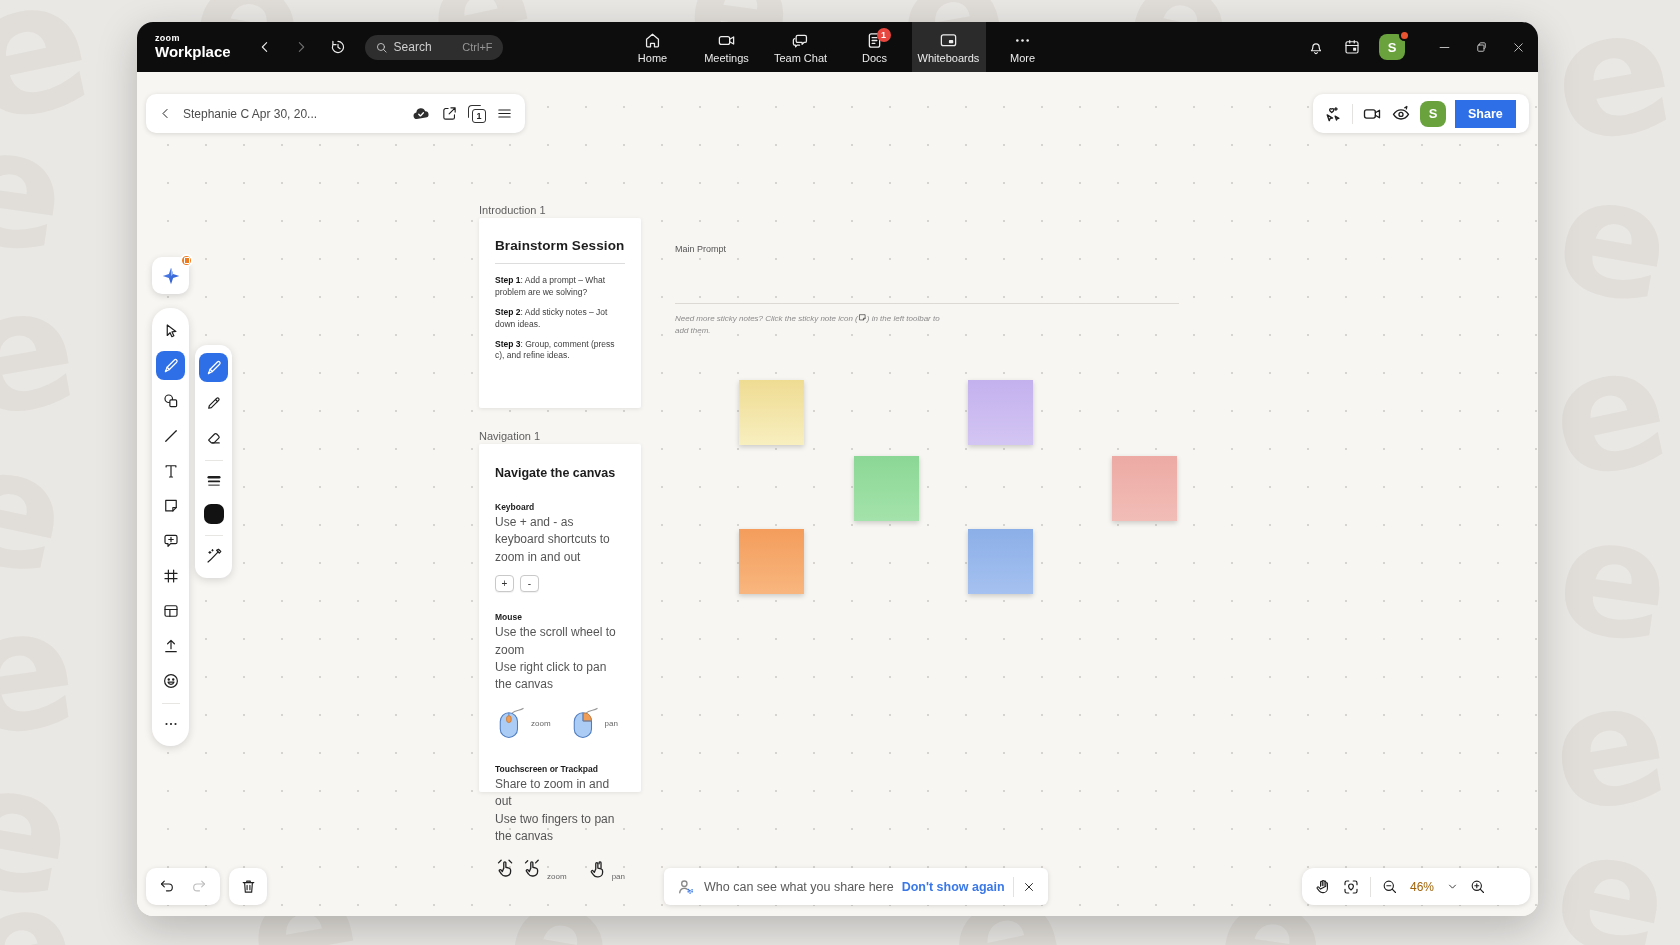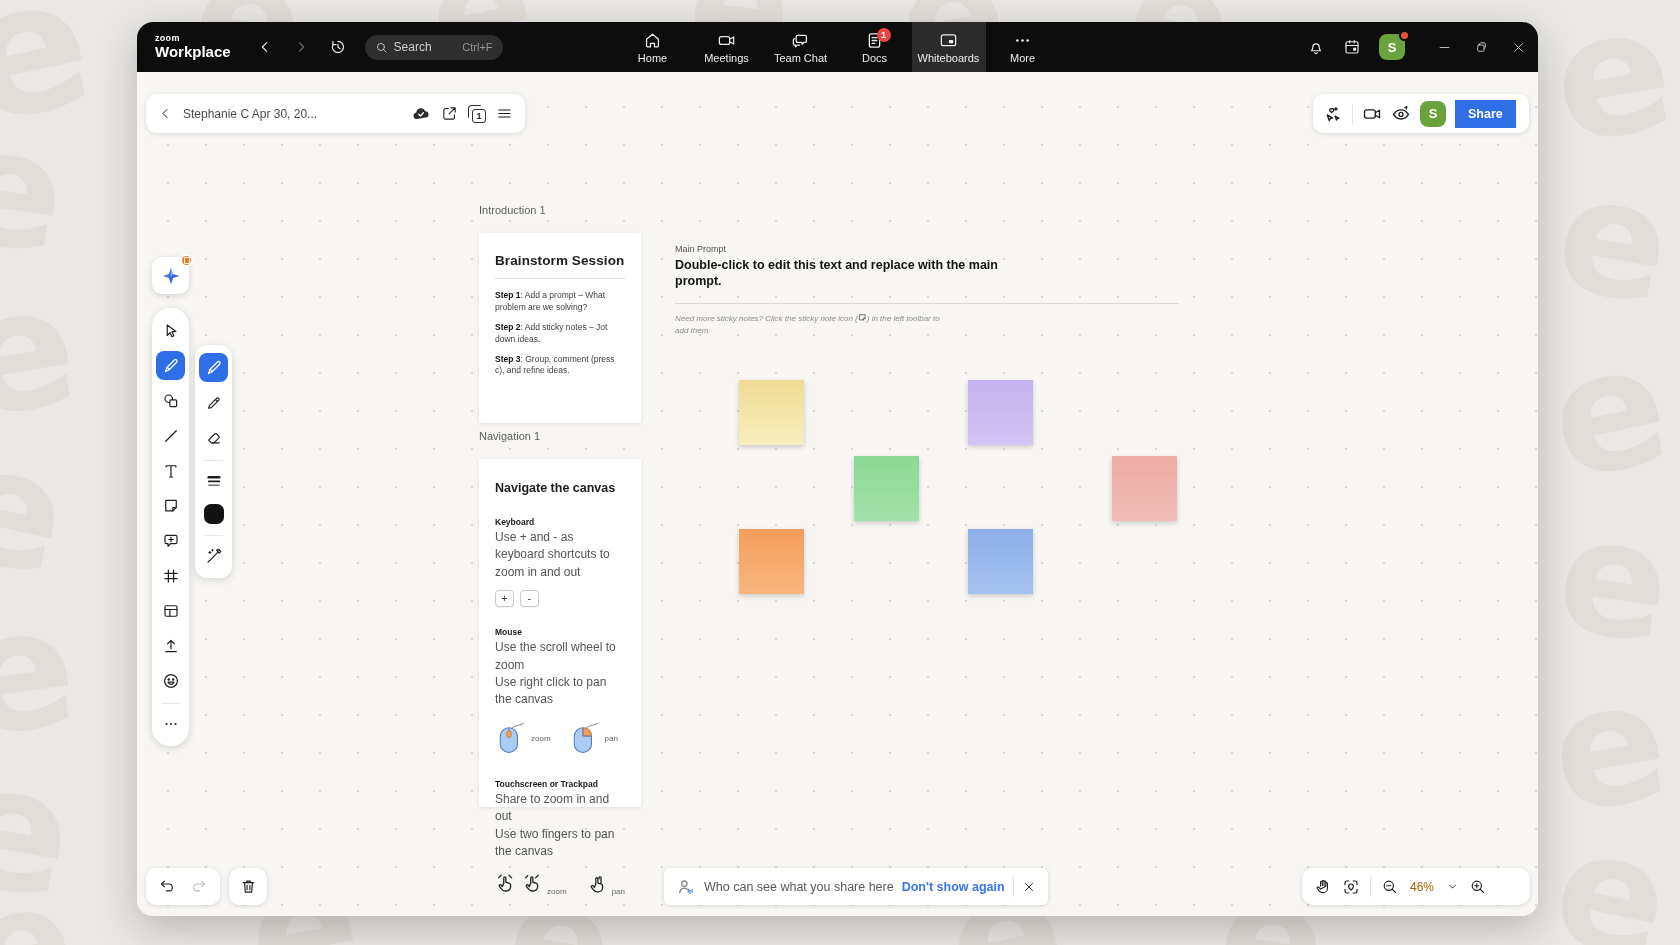--- a/index.html
+++ b/index.html
@@ -58,21 +58,21 @@
   .toolrail { position:absolute; left:15px; top:236px; width:37px; padding:5px 0; background:#fff; border-radius:18px; box-shadow:0 2px 8px rgba(0,0,0,.14); display:flex; flex-direction:column; align-items:center; }
   .tool { width:29px; height:29px; margin:3px 0; border-radius:8px; display:flex; align-items:center; justify-content:center; cursor:pointer; }
   .tool.active { background:#2e6fe8; }
   .tool.active svg { stroke:#fff; }
   .raildiv { width:18px; height:1px; background:#e8e6e3; margin:5px 0 2px; }
   .flyout { position:absolute; left:58px; top:273px; width:37px; padding:5px 0; background:#fff; border-radius:12px; box-shadow:0 2px 8px rgba(0,0,0,.14); display:flex; flex-direction:column; align-items:center; }
   .swatch { width:20px; height:20px; border-radius:7px; background:#121212; margin:6px 0; cursor:pointer; }
 
   
   .framelabel { position:absolute; color:#606060; font-size:11px; }
-  .card { position:absolute; background:#fff; border-radius:2px; box-shadow:0 1px 4px rgba(0,0,0,.09);margin-top:15px; }
+  .card { position:absolute; background:#fff; border-radius:2px; box-shadow:0 1px 4px rgba(0,0,0,.09); }
   .intro-card { left:342px; top:146px; width:162px; height:190px; padding:20px 16px; }
   .intro-card h2 { font-size:13.5px; color:#1d1d1d; letter-spacing:.1px; }
   .intro-card hr { border:none; border-top:1px solid #ddd; margin:10px 0 11px; }
   .step { font-size:8.5px; color:#3d3d3d; line-height:1.4; margin-bottom:8px; }
   .step b { color:#111; }
 
   .prompt-label { position:absolute; left:538px; top:172px; font-size:9px; color:#555; }
   .prompt-text { position:absolute; left:538px; top:185px; width:332px; font-size:12.5px; font-weight:bold; color:#141414; line-height:1.3; }
   .prompt-div { position:absolute; left:538px; top:231px; width:504px; height:1px; background:#dcd8d4; }
   .prompt-hint { position:absolute; left:538px; top:241px; width:268px; font-size:8px; font-style:italic; color:#8b8b8b; line-height:1.5; }
@@ -446,21 +446,20 @@
     <div class="framelabel" style="left:342px; top:132px;">Introduction 1</div>
     <div class="card intro-card">
       <h2>Brainstorm Session</h2>
       <hr>
       <div class="step"><b>Step 1</b><span>: Add a prompt – What problem are we solving?</span></div>
       <div class="step"><b>Step 2</b><span>: Add sticky notes – Jot down ideas.</span></div>
       <div class="step"><b>Step 3</b><span>: Group, comment (press c), and refine ideas.</span></div>
     </div>
 
     <div class="prompt-label">Main Prompt</div>
-    <div class="prompt-text">Double-click to edit this text and replace with the main prompt.</div>
     <div class="prompt-div"></div>
     <div class="prompt-hint">
       <span>Need more sticky notes? Click the sticky note icon (</span><svg class="ic" width="9" height="9" viewBox="0 0 24 24" style="vertical-align:-1px">
           <path d="M5 4.5 h14 v9.5 l-4.5 4.5 H5 Z"></path>
           <path d="M14.5 18.5 v-4.5 h4.5"></path>
         </svg><span>) in the left toolbar to add them.</span>
     </div>
 
     <div class="framelabel" style="left:342px; top:358px;">Navigation 1</div>
     <div class="card nav-card">

